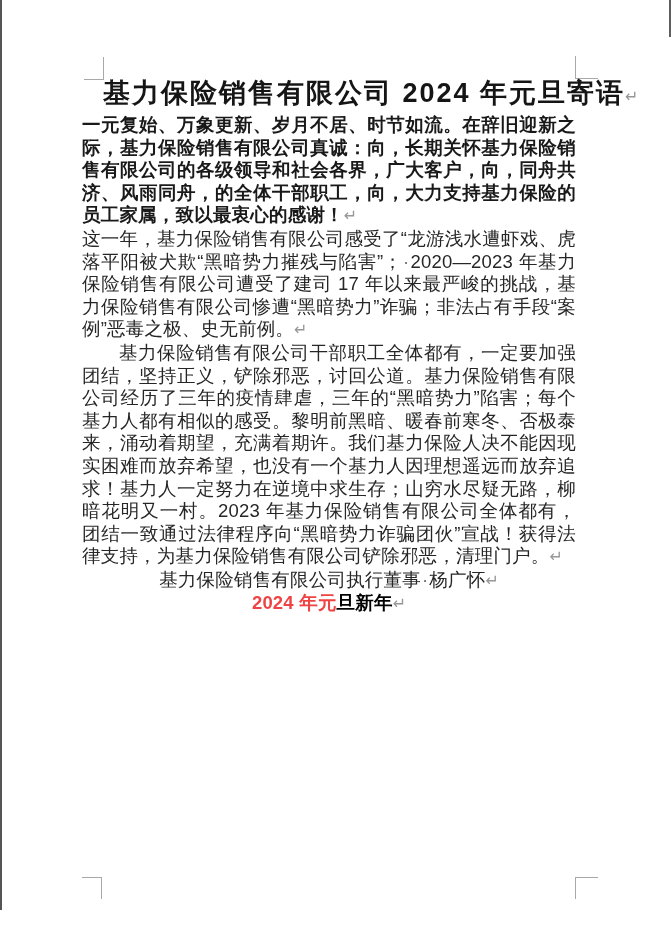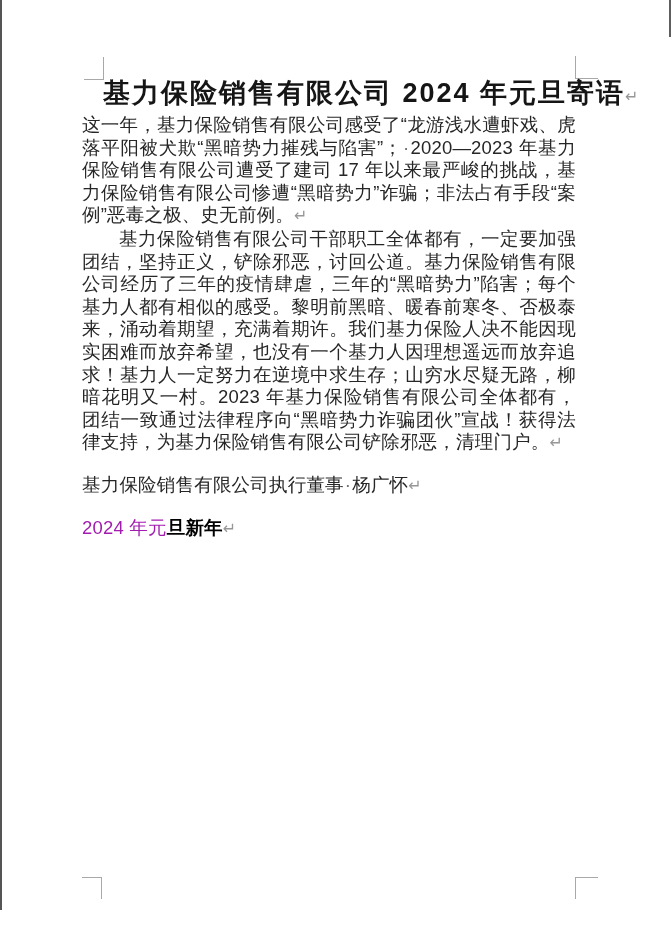--- a/index.html
+++ b/index.html
@@ -12,40 +12,41 @@
   .crop.tr{left:575px;top:56px;width:22px;height:22px;border-left:1px solid #a8a8a8;border-bottom:1px solid #a8a8a8;}
   .crop.bl{left:82px;top:877px;width:19px;height:21px;border-right:1px solid #a8a8a8;border-top:1px solid #a8a8a8;}
   .crop.br{left:575px;top:877px;width:22px;height:21px;border-left:1px solid #a8a8a8;border-top:1px solid #a8a8a8;}
   .doc{position:absolute;left:82px;top:77px;width:494px;color:#232323;}
   .title-line{margin:0 0 1px 0;padding-left:21px;font-size:27px;font-weight:700;letter-spacing:2px;
         line-height:32px;white-space:nowrap;color:#151515;}
   .para{margin:0;font-size:18.5px;line-height:22.6px;text-align:justify;text-justify:inter-character;
         word-break:break-all;color:#262626;letter-spacing:0.2px;}
   .para.intro{font-weight:700;color:#191919;}
   .para.indent{text-indent:37px;}
-  .para.center{text-align:left;word-break:keep-all;margin-top:19px;}
+  .para.center{text-align:center;word-break:keep-all;}
   .pmark{color:#979797;font-weight:400;font-size:16px;letter-spacing:0;}
   .space-dot{color:#6f6f6f;padding:0 1px;}
-  .run.dim{color:#a21caf;font-weight:400;}
+  .run.dim{color:#ef4444;font-weight:700;}
   .run.strong{font-weight:700;color:#000000;}
 </style>
 </head>
 <body>
 
 <div class="page">
   <div class="edge-left"></div>
   <div class="edge-right"></div>
 
   <div class="crop tl"></div>
   <div class="crop tr"></div>
   <div class="crop bl"></div>
   <div class="crop br"></div>
 
   <div class="doc">
     <h1 class="title-line"><span>基力保险销售有限公司 2024 年元旦寄语</span><span class="pmark">↵</span></h1>
     <div>
+        <p class="para intro"><span class="run">一元复始、万象更新、岁月不居、时节如流。在辞旧迎新之际，基力保险销售有限公司真诚：向，长期关怀基力保险销售有限公司的各级领导和社会各界，广大客户，向，同舟共济、风雨同舟，的全体干部职工，向，大力支持基力保险的员工家属，致以最衷心的感谢！</span><span class="pmark">↵</span></p>
         <p class="para body"><span class="run">这一年，基力保险销售有限公司感受了“龙游浅水遭虾戏、虎落平阳被犬欺“黑暗势力摧残与陷害”；</span><span class="run space-dot">·</span><span class="run">2020—2023 年基力保险销售有限公司遭受了建司 17 年以来最严峻的挑战，基力保险销售有限公司惨遭“黑暗势力”诈骗；非法占有手段“案例”恶毒之极、史无前例。</span><span class="pmark">↵</span></p>
         <p class="para body indent"><span class="run">基力保险销售有限公司干部职工全体都有，一定要加强团结，坚持正义，铲除邪恶，讨回公道。基力保险销售有限公司经历了三年的疫情肆虐，三年的“黑暗势力”陷害；每个基力人都有相似的感受。黎明前黑暗、暖春前寒冬、否极泰来，涌动着期望，充满着期许。我们基力保险人决不能因现实困难而放弃希望，也没有一个基力人因理想遥远而放弃追求！基力人一定努力在逆境中求生存；山穷水尽疑无路，柳暗花明又一村。2023 年基力保险销售有限公司全体都有，团结一致通过法律程序向“黑暗势力诈骗团伙”宣战！获得法律支持，为基力保险销售有限公司铲除邪恶，清理门户。</span><span class="pmark">↵</span></p>
         <p class="para center"><span class="run">基力保险销售有限公司执行董事</span><span class="run space-dot">·</span><span class="run">杨广怀</span><span class="pmark">↵</span></p>
         <p class="para center"><span class="run dim">2024 年元</span><span class="run strong">旦新年</span><span class="pmark">↵</span></p>
       </div>
   </div>
 </div>
 
 </body></html>

